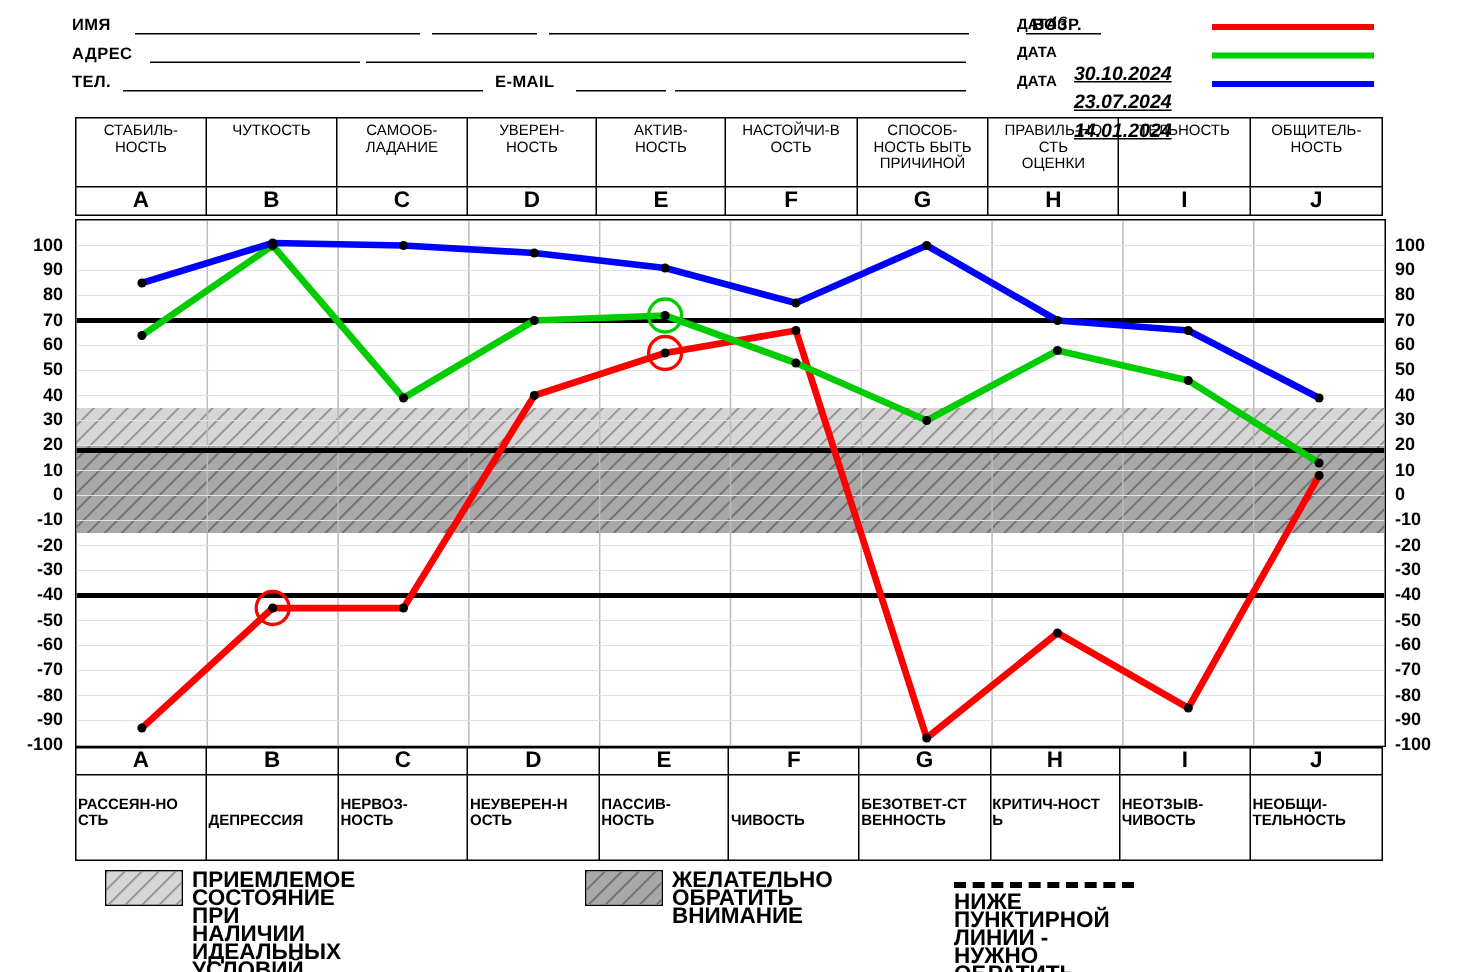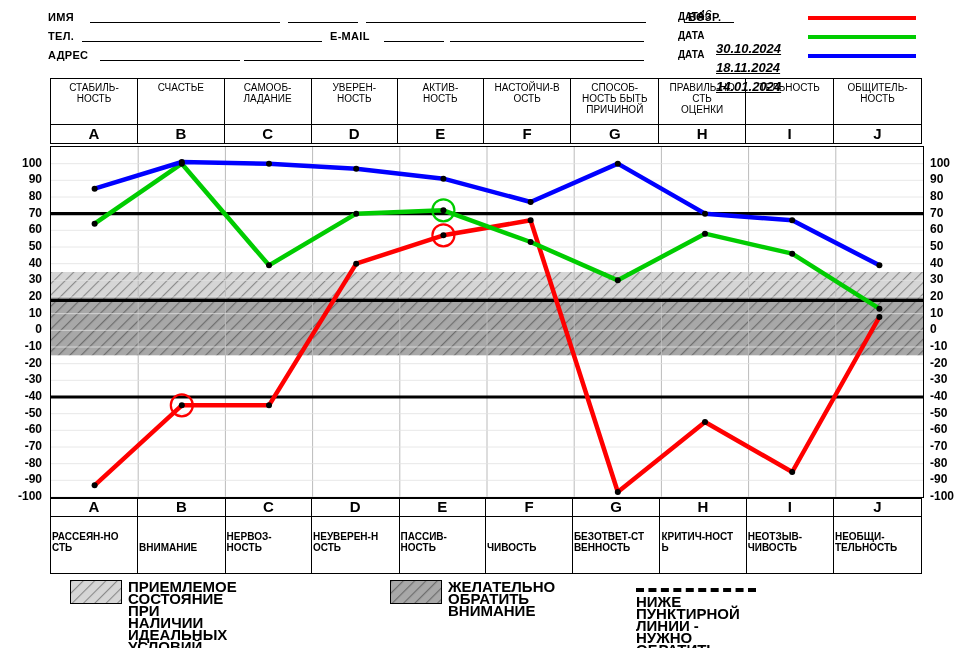--- a/index.html
+++ b/index.html
@@ -55,58 +55,58 @@
       <span class="flabel" style="left:0;top:3px;">ИМЯ</span>
       <span class="fline" style="left:42px;top:14px;width:190px;"></span>
       <span class="fline" style="left:240px;top:14px;width:70px;"></span>
       <span class="fline" style="left:318px;top:14px;width:280px;"></span>
       <span class="fval" style="left:44px;top:1px;"></span>
       <span class="flabel" style="left:604px;top:3px;padding-left:36px;">ВОЗР.</span>
       <span class="fline" style="left:636px;top:14px;width:50px;"></span>
       <span class="fval" style="left:650px;top:0px;">46</span>
     </div>
     <div class="frow">
+      <span class="flabel" style="left:0;top:3px;">АДРЕС</span>
+      <span class="fline" style="left:52px;top:14px;width:140px;"></span>
+      <span class="fline" style="left:196px;top:14px;width:400px;"></span>
+      <span class="fval" style="left:56px;top:1px;"></span>
+    </div>
+    <div class="frow">
       <span class="flabel" style="left:0;top:3px;">ТЕЛ.</span>
       <span class="fline" style="left:34px;top:14px;width:240px;"></span>
       <span class="flabel" style="left:282px;top:3px;">E-MAIL</span>
       <span class="fline" style="left:336px;top:14px;width:60px;"></span>
       <span class="fline" style="left:402px;top:14px;width:194px;"></span>
       <span class="fval" style="left:38px;top:1px;"></span>
-    </div>
-    <div class="frow">
-      <span class="flabel" style="left:0;top:3px;">АДРЕС</span>
-      <span class="fline" style="left:52px;top:14px;width:140px;"></span>
-      <span class="fline" style="left:196px;top:14px;width:400px;"></span>
-      <span class="fval" style="left:56px;top:1px;"></span>
     </div>
 
     <div class="dates">
       <div class="daterow">
         <span class="datelabel">ДАТА</span>
         <span class="dateval">30.10.2024</span>
         <span class="swatch" style="background:#ff0000;"></span>
       </div>
       <div class="daterow">
         <span class="datelabel">ДАТА</span>
-        <span class="dateval">18.11.2024</span>
+        <span class="dateval">23.07.2024</span>
         <span class="swatch" style="background:#00cc00;"></span>
       </div>
       <div class="daterow">
         <span class="datelabel">ДАТА</span>
         <span class="dateval">14.01.2024</span>
         <span class="swatch" style="background:#0000ff;"></span>
       </div>
     </div>
   </div>
 
   <table class="toptable">
     <tbody>
         <tr id="top-text-row">
           <td>СТАБИЛЬ-<br>НОСТЬ</td>
-          <td>СЧАСТЬЕ</td>
+          <td>ЧУТКОСТЬ</td>
           <td>САМООБ-<br>ЛАДАНИЕ</td>
           <td>УВЕРЕН-<br>НОСТЬ</td>
           <td>АКТИВ-<br>НОСТЬ</td>
           <td>НАСТОЙЧИ-В<br>ОСТЬ</td>
           <td>СПОСОБ-<br>НОСТЬ БЫТЬ<br>ПРИЧИНОЙ</td>
           <td>ПРАВИЛЬ-НО<br>СТЬ<br>ОЦЕНКИ</td>
           <td>ТЕЛЬНОСТЬ</td>
           <td>ОБЩИТЕЛЬ-<br>НОСТЬ</td>
         </tr>
     <tr id="top-letter-row">
@@ -276,21 +276,21 @@
           <td class="letter">D</td>
           <td class="letter">E</td>
           <td class="letter">F</td>
           <td class="letter">G</td>
           <td class="letter">H</td>
           <td class="letter">I</td>
           <td class="letter">J</td>
         </tr>
     <tr id="bot-text-row">
           <td>РАССЕЯН-НО<br>СТЬ</td>
-          <td>ВНИМАНИЕ</td>
+          <td>ДЕПРЕССИЯ</td>
           <td>НЕРВОЗ-<br>НОСТЬ</td>
           <td>НЕУВЕРЕН-Н<br>ОСТЬ</td>
           <td>ПАССИВ-<br>НОСТЬ</td>
           <td>ЧИВОСТЬ</td>
           <td>БЕЗОТВЕТ-СТ<br>ВЕННОСТЬ</td>
           <td>КРИТИЧ-НОСТ<br>Ь</td>
           <td>НЕОТЗЫВ-<br>ЧИВОСТЬ</td>
           <td>НЕОБЩИ-<br>ТЕЛЬНОСТЬ</td>
         </tr>
   </tbody>

